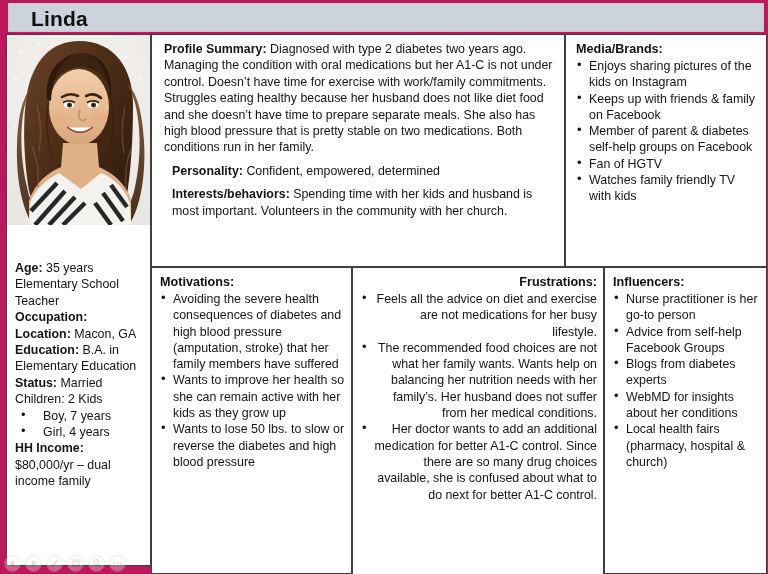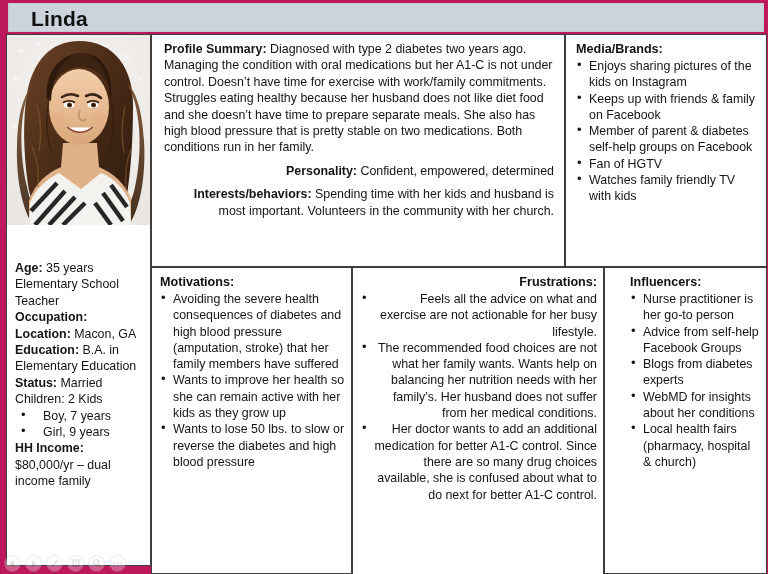--- a/index.html
+++ b/index.html
@@ -33,33 +33,33 @@
 
   
   .cell-photo   { left: 0px;   top: 0px;   width: 145px; height: 232px; padding:0; overflow:hidden; border-bottom:none; }
   .cell-demo    { left: 0px;   top: 224px; width: 145px; height: 308px; border-top:none; padding: 2px 4px 0 8px; }
   .cell-profile { left: 145px; top: 0px;   width: 414px; height: 233px; padding: 6px 10px 0 12px; }
   .cell-media   { left: 559px; top: 0px;   width: 202px; height: 233px; padding: 6px 8px 0 10px; }
 
   
   .cell-motiv   { left: 145px; top: 233px; width: 201px; height: 307px; padding: 6px 6px 0 8px; }
   .cell-frust   { left: 346px; top: 233px; width: 252px; height: 353px; padding: 6px 6px 0 8px; text-align: right; }
-  .cell-infl    { left: 598px; top: 233px; width: 163px; height: 307px; padding: 6px 6px 0 25px; }
+  .cell-infl    { left: 598px; top: 233px; width: 163px; height: 307px; padding: 6px 6px 0 8px; }
 
   
   .photo-wrap { position:relative; width:100%; height:100%; background:#fff; }
   .photo { position:absolute; left:0; top:0; width:145px; height:190px; display:block; }
 
   
   .lbl { font-weight: bold; }
   p.para {
     font-size: 12.4px; line-height: 16.4px; color: #151515;
     text-align: left; margin-bottom: 2px;
   }
-  p.para-indent { padding-left: 8px; margin-top: 7px; text-align: right; }
+  p.para-indent { padding-left: 8px; margin-top: 7px; }
   h3.sec-head {
     font-size: 12.6px; font-weight: bold; color: #111;
     line-height: 16px; margin-bottom: 1px;
   }
   ul.bullets { list-style: none; }
   ul.bullets > li {
     position: relative;
     font-size: 12.4px; line-height: 16.3px; color: #151515;
     padding-left: 13px; margin-bottom: 0px;
   }
@@ -215,21 +215,21 @@
         <span class="line"><span class="lbl">Age:</span><span> 35 years</span></span>
         <span class="line">Elementary School Teacher</span>
         <span class="line lbl">Occupation:</span>
         <span class="line"><span class="lbl">Location:</span><span> Macon, GA</span></span>
         <span class="line"><span class="lbl">Education:</span><span> B.A. in Elementary Education</span></span>
         <span class="line"><span class="lbl">Status:</span><span> Married</span></span>
         <span class="line">Children: 2 Kids</span>
       </div>
       <ul class="demo-kids">
         <li>Boy, 7 years</li>
-        <li>Girl, 9 years</li>
+        <li>Girl, 4 years</li>
       </ul>
       <div class="demo-lines">
         <span class="line lbl">HH Income:</span>
         <span class="line">$80,000/yr – dual income family</span>
       </div>
     </div>
 
     <div class="cell cell-profile">
       <p class="para">
         <span class="lbl">Profile Summary:</span><span> Diagnosed with type 2 diabetes two years ago.  Managing the condition with oral medications but her A1-C is not under control.  Doesn’t have time for exercise with work/family commitments.  Struggles eating healthy because her husband does not like diet food and she doesn’t have time to prepare separate meals.  She also has high blood pressure that is pretty stable on two medications.  Both conditions run in her family.</span>
@@ -258,21 +258,21 @@
       <ul class="bullets">
         <li>Avoiding the severe health consequences of diabetes and high blood pressure (amputation, stroke) that her family members have suffered</li>
         <li>Wants to improve her health so she can remain active with her kids as they grow up</li>
         <li>Wants to lose 50 lbs. to slow or reverse the diabetes and high blood pressure</li>
       </ul>
     </div>
 
     <div class="cell cell-frust">
       <h3 class="sec-head">Frustrations:</h3>
       <ul class="bullets">
-        <li>Feels all the advice on what and exercise are not actionable for her busy lifestyle.</li>
+        <li>Feels all the advice on diet and exercise are not medications for her busy lifestyle.</li>
         <li>The recommended food choices are not what her family wants. Wants help on balancing her nutrition needs with her family’s. Her husband does not suffer from her medical conditions.</li>
         <li>Her doctor wants to add an additional medication for better A1-C control. Since there are so many drug choices available, she is confused about what to do next for better A1-C control.</li>
       </ul>
     </div>
 
     <div class="cell cell-infl">
       <h3 class="sec-head">Influencers:</h3>
       <ul class="bullets">
         <li>Nurse practitioner is her go-to person</li>
         <li>Advice from self-help Facebook Groups</li>

